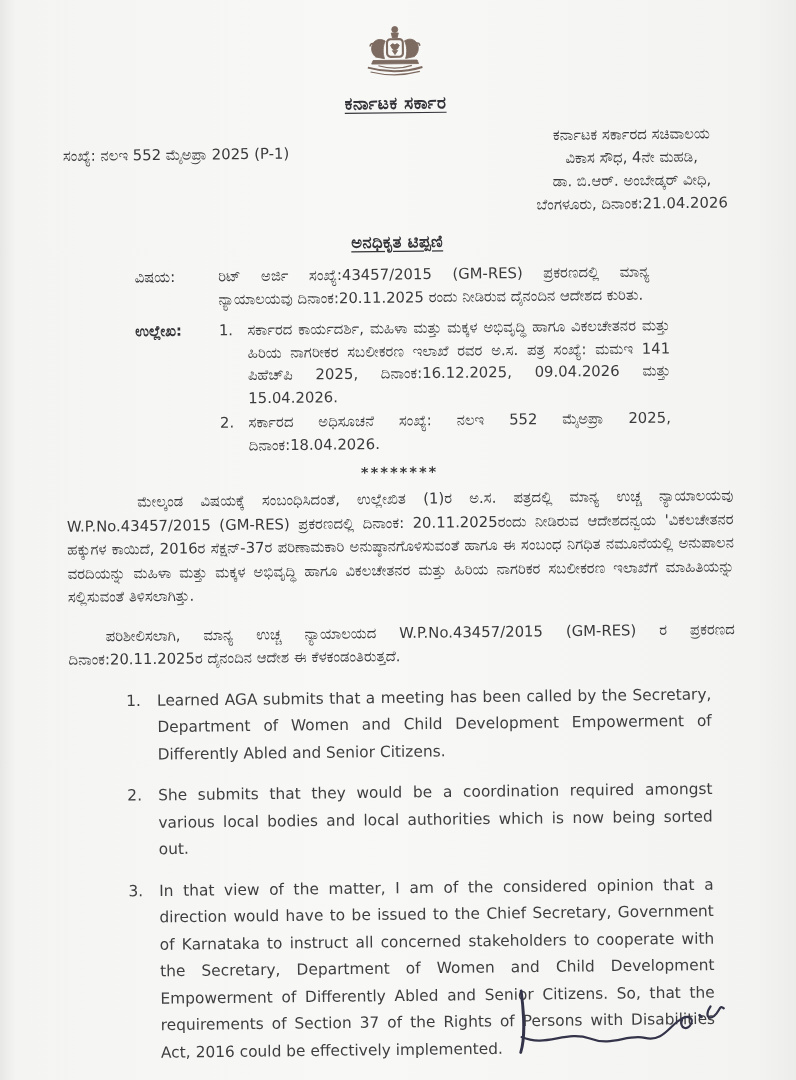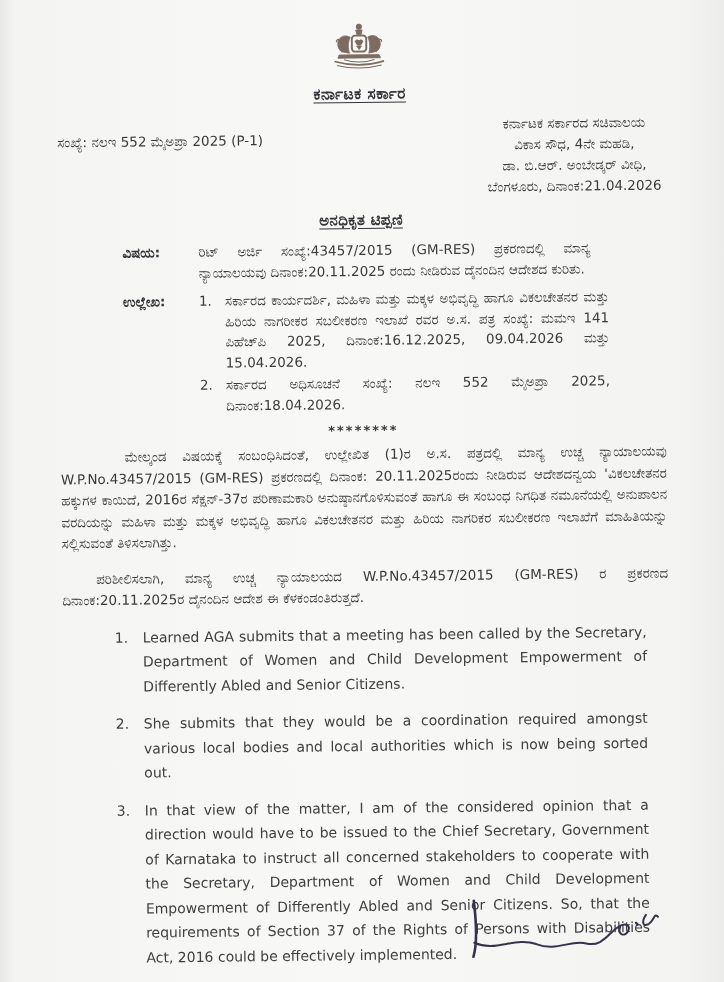--- a/index.html
+++ b/index.html
@@ -31,21 +31,21 @@
   .address{
     text-align:center;font-size:13.5px;line-height:21px;color:#3a3a3c;
     margin-right:2px;
   }
   .doc-title{
     text-align:center;font-size:15px;font-weight:bold;color:#333338;
     text-decoration:underline;text-underline-offset:3px;margin-top:12px;letter-spacing:0.3px;
   }
   
   .sub-row{display:flex;margin-left:64px;margin-top:11px;font-size:13.5px;line-height:20.5px;}
-  .sub-label{width:66px;font-weight:bold;flex:none;color:#333338;}
+  .sub-label{width:66px;font-weight:normal;flex:none;color:#333338;}
   .sub-text{width:392px;text-align:justify;margin-left:10px;}
   .ref-row{display:flex;margin-left:64px;margin-top:8px;font-size:13.5px;line-height:20.5px;}
   .ref-label{width:66px;font-weight:bold;flex:none;color:#333338;}
   .ref-items{width:410px;margin-left:10px;}
   .ref-item{display:flex;margin-bottom:2px;}
   .ref-item .num{width:26px;flex:none;}
   .ref-item .txt{flex:1;text-align:justify;}
   .separator{text-align:center;font-size:13px;font-weight:bold;letter-spacing:2px;margin:7px 0 6px 0;color:#3a3a3c;}
   
   .para{font-size:13.5px;line-height:21.5px;text-align:justify;color:#3a3a3c;}

